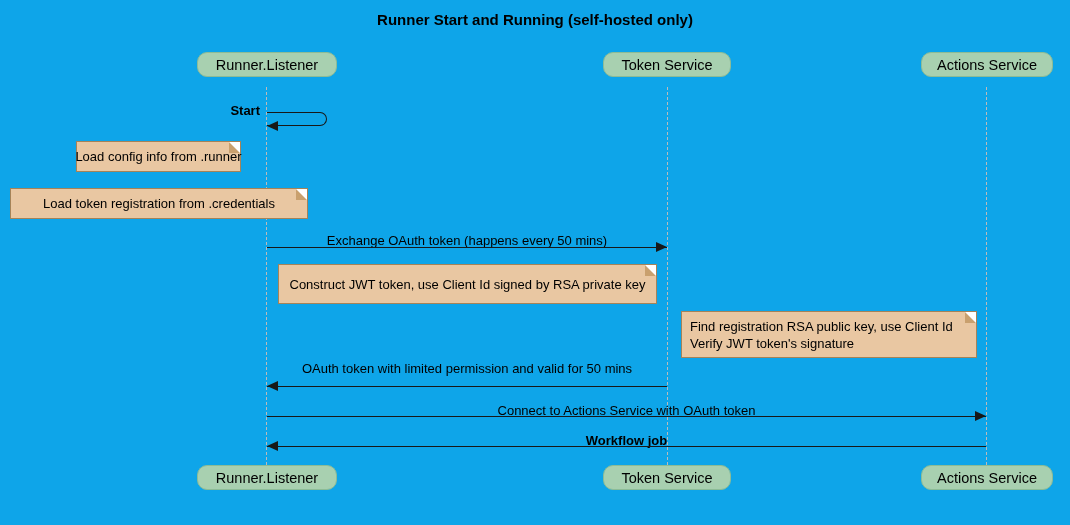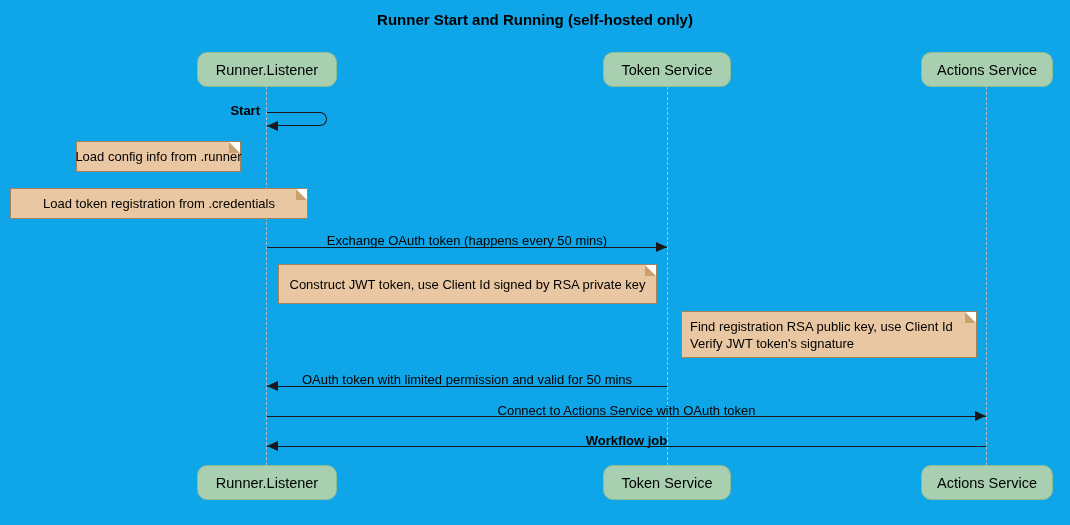--- a/index.html
+++ b/index.html
@@ -13,21 +13,21 @@
   }
   *{margin:0;padding:0;box-sizing:border-box;}
   body{background:#fff;font-family:"Liberation Sans",sans-serif;color:#000;}
   .diagram{position:relative;width:1070px;height:525px;background:#0ea5e9;overflow:hidden;padding-left:33px;}
 
   .title{position:absolute;top:11px;left:0;width:100%;text-align:center;
          font-size:15px;font-weight:bold;}
 
   .lifeline{position:absolute;width:0;border-left:1px dashed var(--lifeline);z-index:1;}
 
-  .participant{position:absolute;height:35px;background:var(--participant-fill);
+  .participant{position:absolute;height:25px;background:var(--participant-fill);
                border:1px solid var(--participant-border);border-radius:10px;
                display:flex;align-items:center;justify-content:center;
                font-size:14.5px;z-index:3;}
 
   .note{position:absolute;background:var(--note-fill);border:1px solid var(--note-border);
         font-size:13px;z-index:4;display:flex;flex-direction:column;justify-content:center;
         padding:2px 8px;white-space:nowrap;}
   .note.center{align-items:center;}
   .note::before{content:"";position:absolute;top:0;right:0;
         border-style:solid;border-width:0 11px 11px 0;
@@ -84,21 +84,21 @@
 
   <div class="note center" style="left:278px;top:264px;width:379px;height:40px;">
     <div class="line">Construct JWT token, use Client Id signed by RSA private key</div>
   </div>
 
   <div class="note" style="left:681px;top:311px;width:296px;height:47px;">
     <div class="line">Find registration RSA public key, use Client Id</div>
     <div class="line">Verify JWT token's signature</div>
   </div>
 
-  <div class="msg-label" style="left:267px;top:372px;width:400px;">OAuth token with limited permission and valid for 50 mins</div>
+  <div class="msg-label" style="left:267px;top:361px;width:400px;">OAuth token with limited permission and valid for 50 mins</div>
   <div class="msg-line" style="left:267px;top:386px;width:400px;"></div>
   <div class="arrow-left" style="left:267px;top:381px;"></div>
 
   <div class="msg-label" style="left:267px;top:403px;width:719px;">Connect to Actions Service with OAuth token</div>
   <div class="msg-line" style="left:267px;top:416px;width:719px;"></div>
   <div class="arrow-right" style="left:975px;top:411px;"></div>
 
   <div class="msg-label" style="left:267px;top:433px;width:719px;font-weight:bold;">Workflow job</div>
   <div class="msg-line" style="left:267px;top:446px;width:719px;"></div>
   <div class="arrow-left" style="left:267px;top:441px;"></div>

